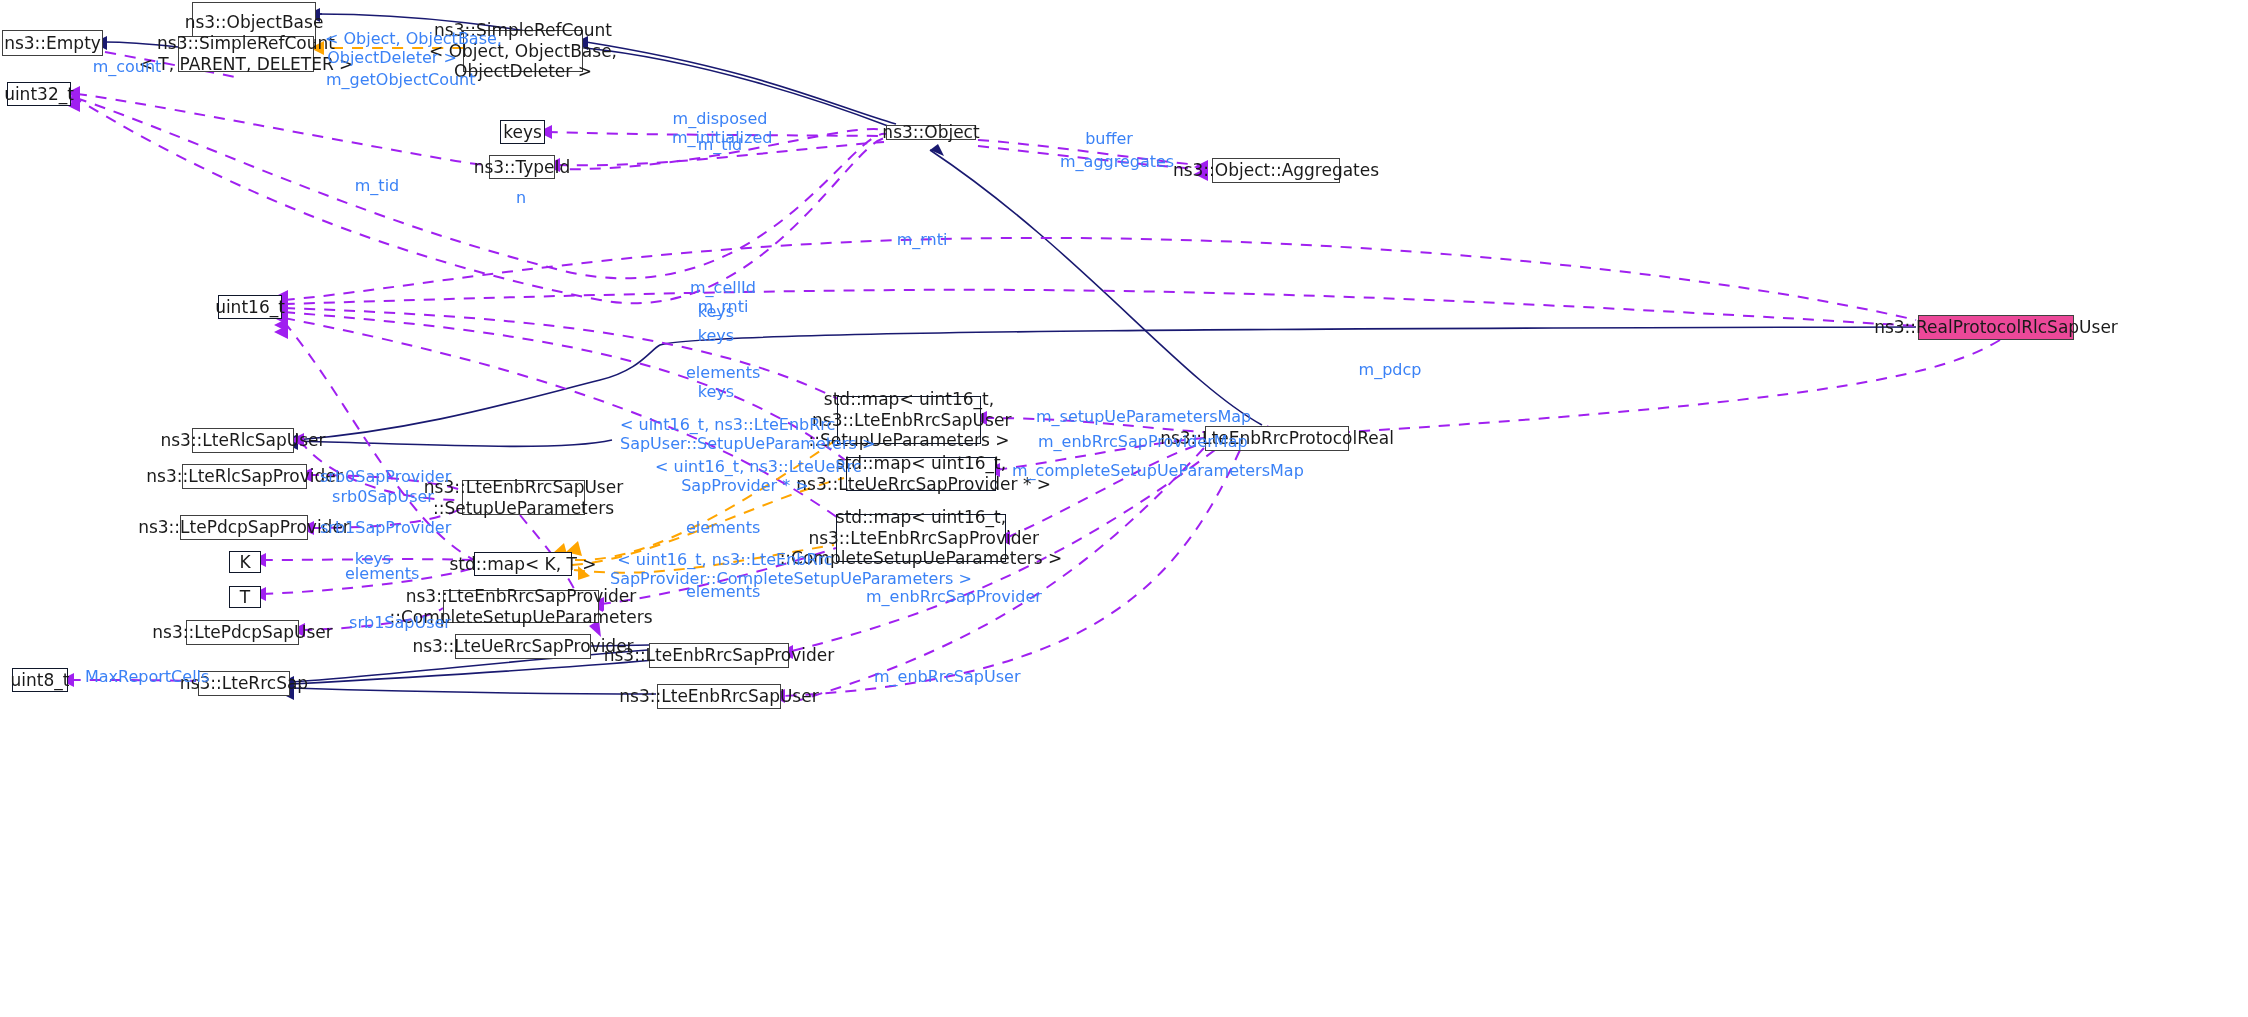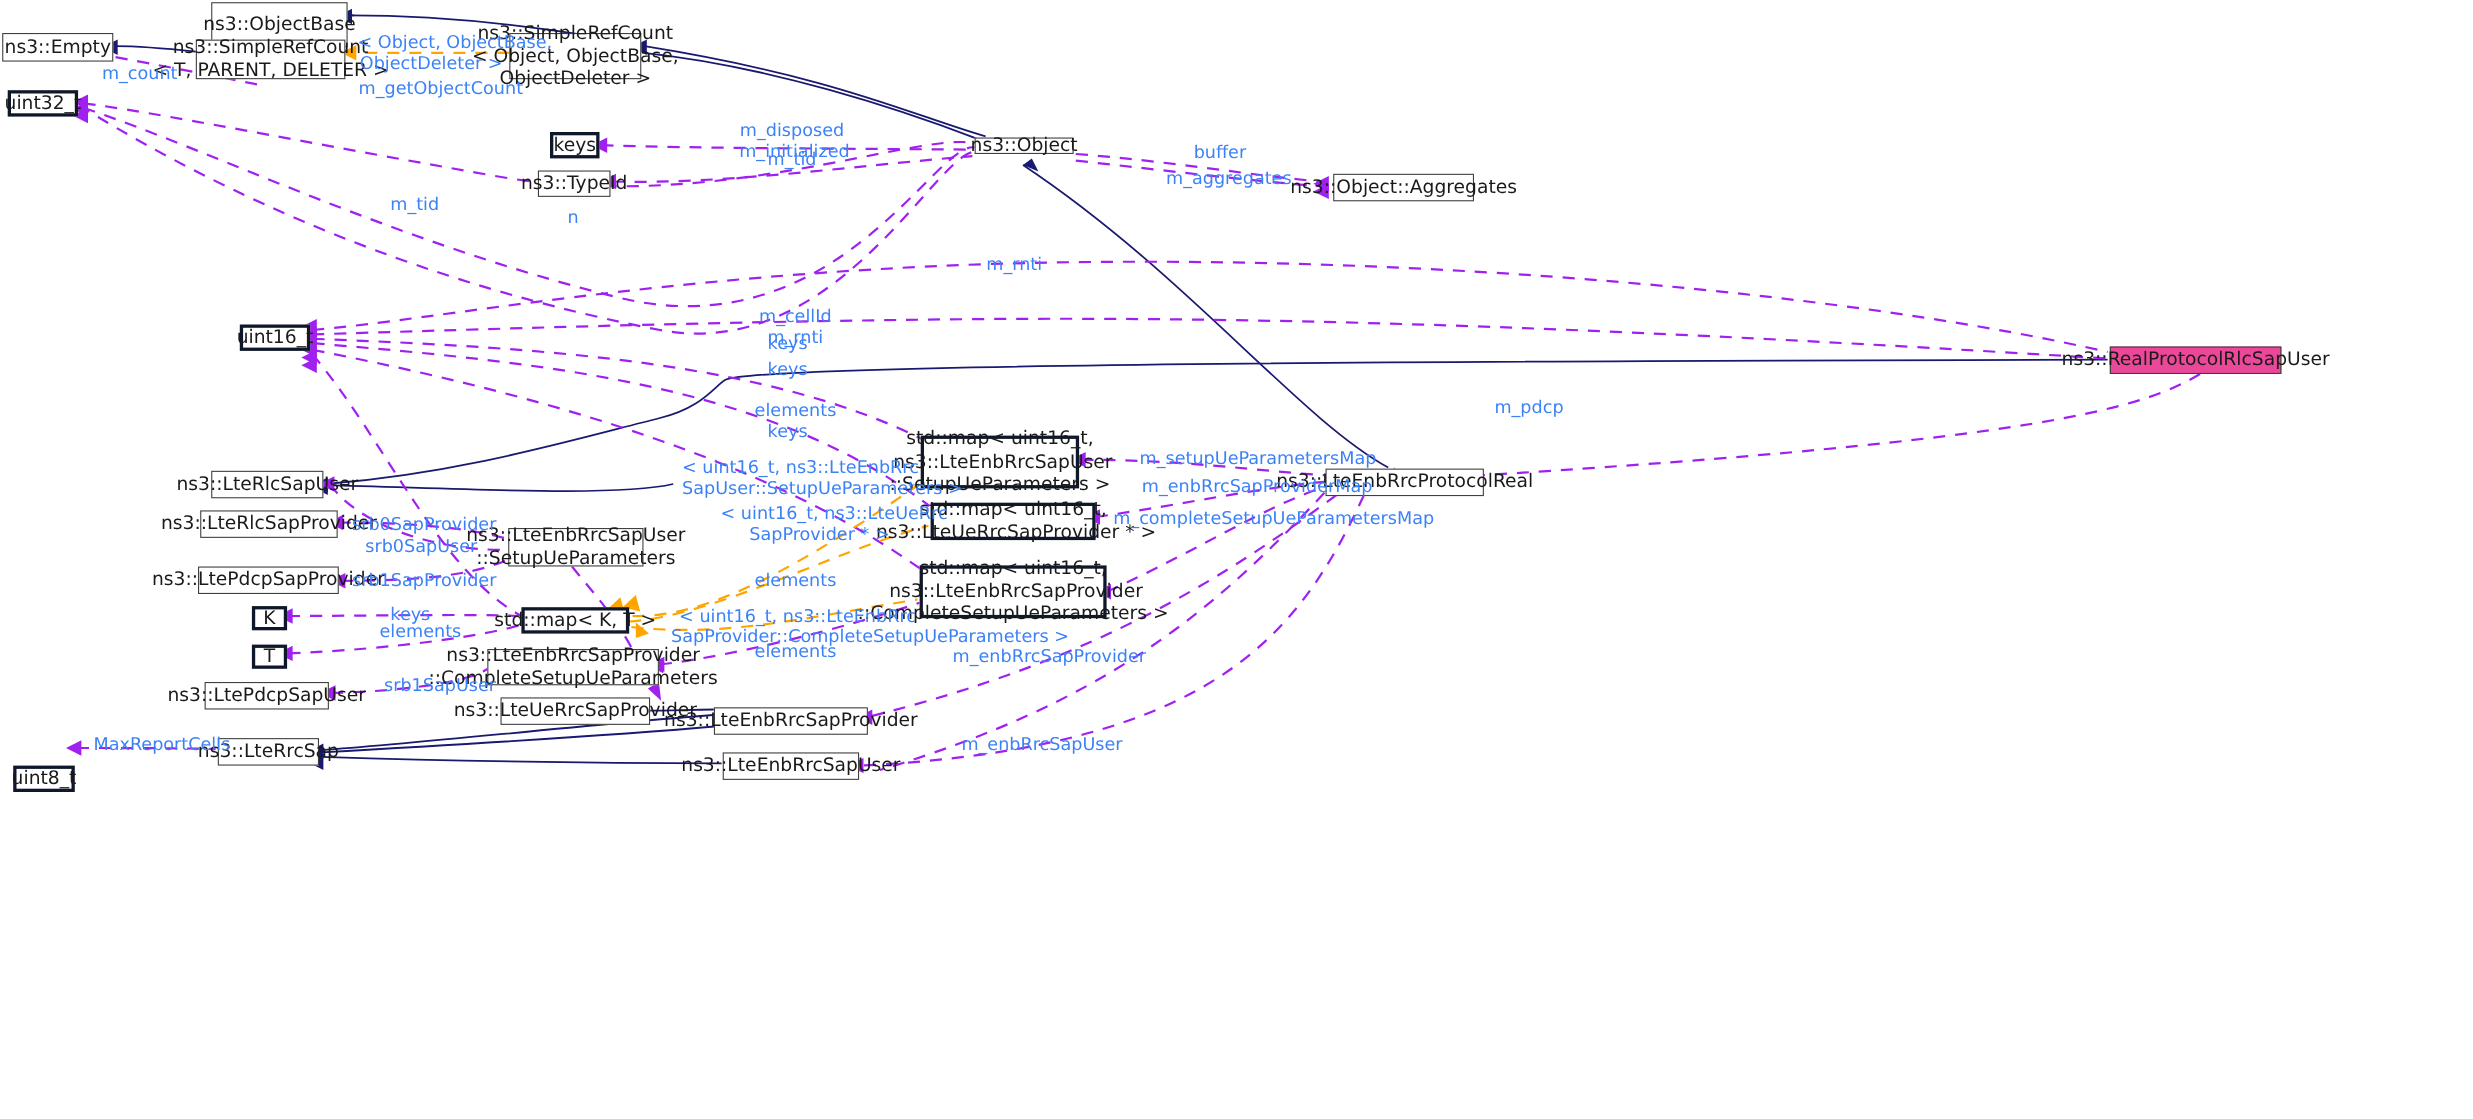--- a/index.html
+++ b/index.html
@@ -33,21 +33,21 @@
     line-height: 1.22;
     text-align: center;
     display: flex;
     align-items: center;
     justify-content: center;
     white-space: pre;
     padding: 1px 6px;
     z-index: 5;
   }
   .node.thin {
-    border: 3px solid #0f172a;
+    border: 1px solid #0f172a;
   }
   .node.highlight {
     background: #ec4899;
     border: 1px solid #404040;
   }
   .edge-label {
     position: absolute;
     font-size: 16px;
     line-height: 1.18;
     color: #3b82f6;
@@ -209,21 +209,21 @@
  ns3::LteEnbRrcSapProvider
 ::CompleteSetupUeParameters &gt;</div>
       <div class="node thin" style="left: 229px; top: 551px; width: 32px; height: 22px;">K</div>
       <div class="node thin" style="left: 474px; top: 552px; width: 98px; height: 24px;">std::map&lt; K, T &gt;</div>
       <div class="node thin" style="left: 229px; top: 586px; width: 32px; height: 22px;">T</div>
       <div class="node" style="left: 443px; top: 590px; width: 156px; height: 33px;">ns3::LteEnbRrcSapProvider
 ::CompleteSetupUeParameters</div>
       <div class="node" style="left: 186px; top: 620px; width: 113px; height: 25px;">ns3::LtePdcpSapUser</div>
       <div class="node" style="left: 455px; top: 634px; width: 136px; height: 25px;">ns3::LteUeRrcSapProvider</div>
       <div class="node" style="left: 649px; top: 643px; width: 140px; height: 25px;">ns3::LteEnbRrcSapProvider</div>
-      <div class="node thin" style="left: 12px; top: 668px; width: 56px; height: 24px; margin-top: 28px;">uint8_t</div>
+      <div class="node thin" style="left: 12px; top: 668px; width: 56px; height: 24px;">uint8_t</div>
       <div class="node" style="left: 198px; top: 671px; width: 92px; height: 25px;">ns3::LteRrcSap</div>
       <div class="node" style="left: 657px; top: 684px; width: 124px; height: 25px;">ns3::LteEnbRrcSapUser</div>
     </div>
 
   <div id="labels-layer">
       <div class="edge-label" style="left: 325px; top: 30px; width: 134px;">&lt; Object, ObjectBase,
 ObjectDeleter &gt;</div>
       <div class="edge-label" style="left: 92px; top: 58px; width: 70px;">m_count</div>
       <div class="edge-label" style="left: 326px; top: 71px; width: 140px;">m_getObjectCount</div>
       <div class="edge-label" style="left: 672px; top: 110px; width: 96px;">m_disposed

